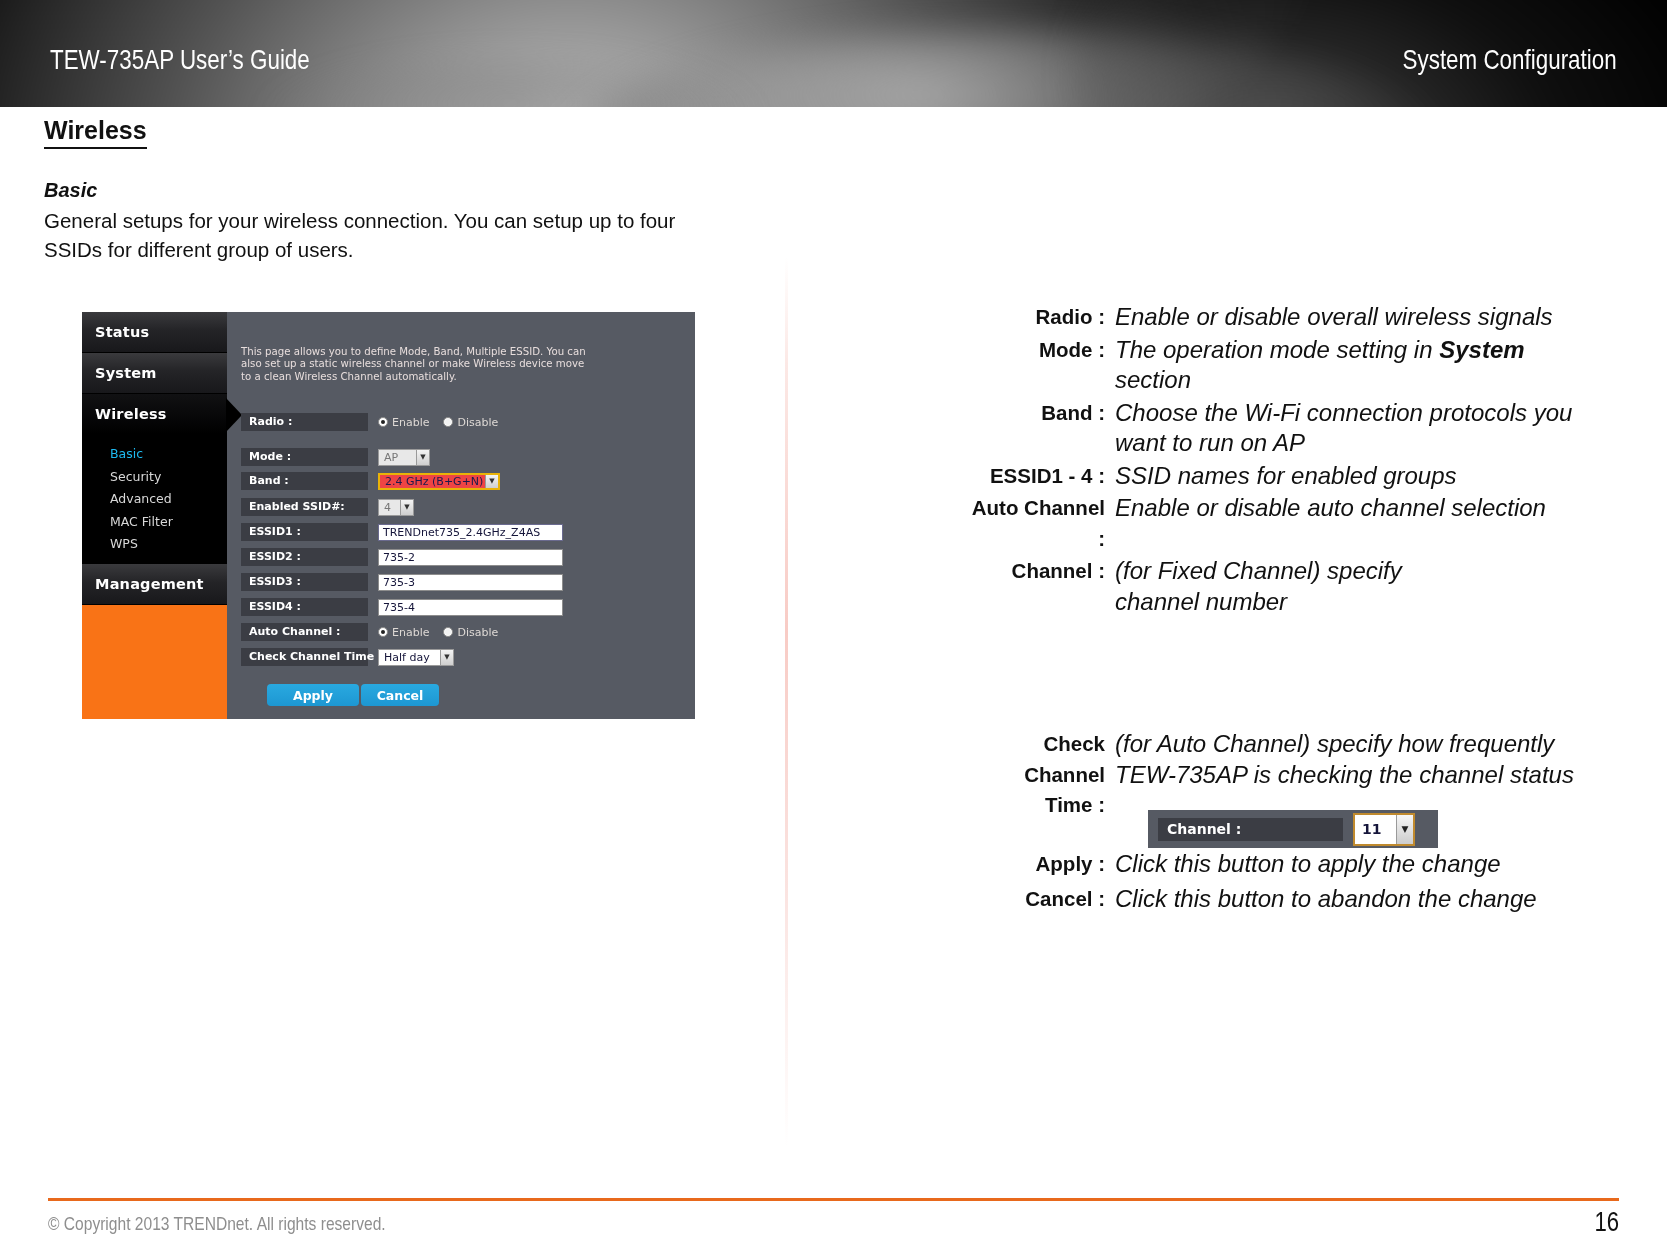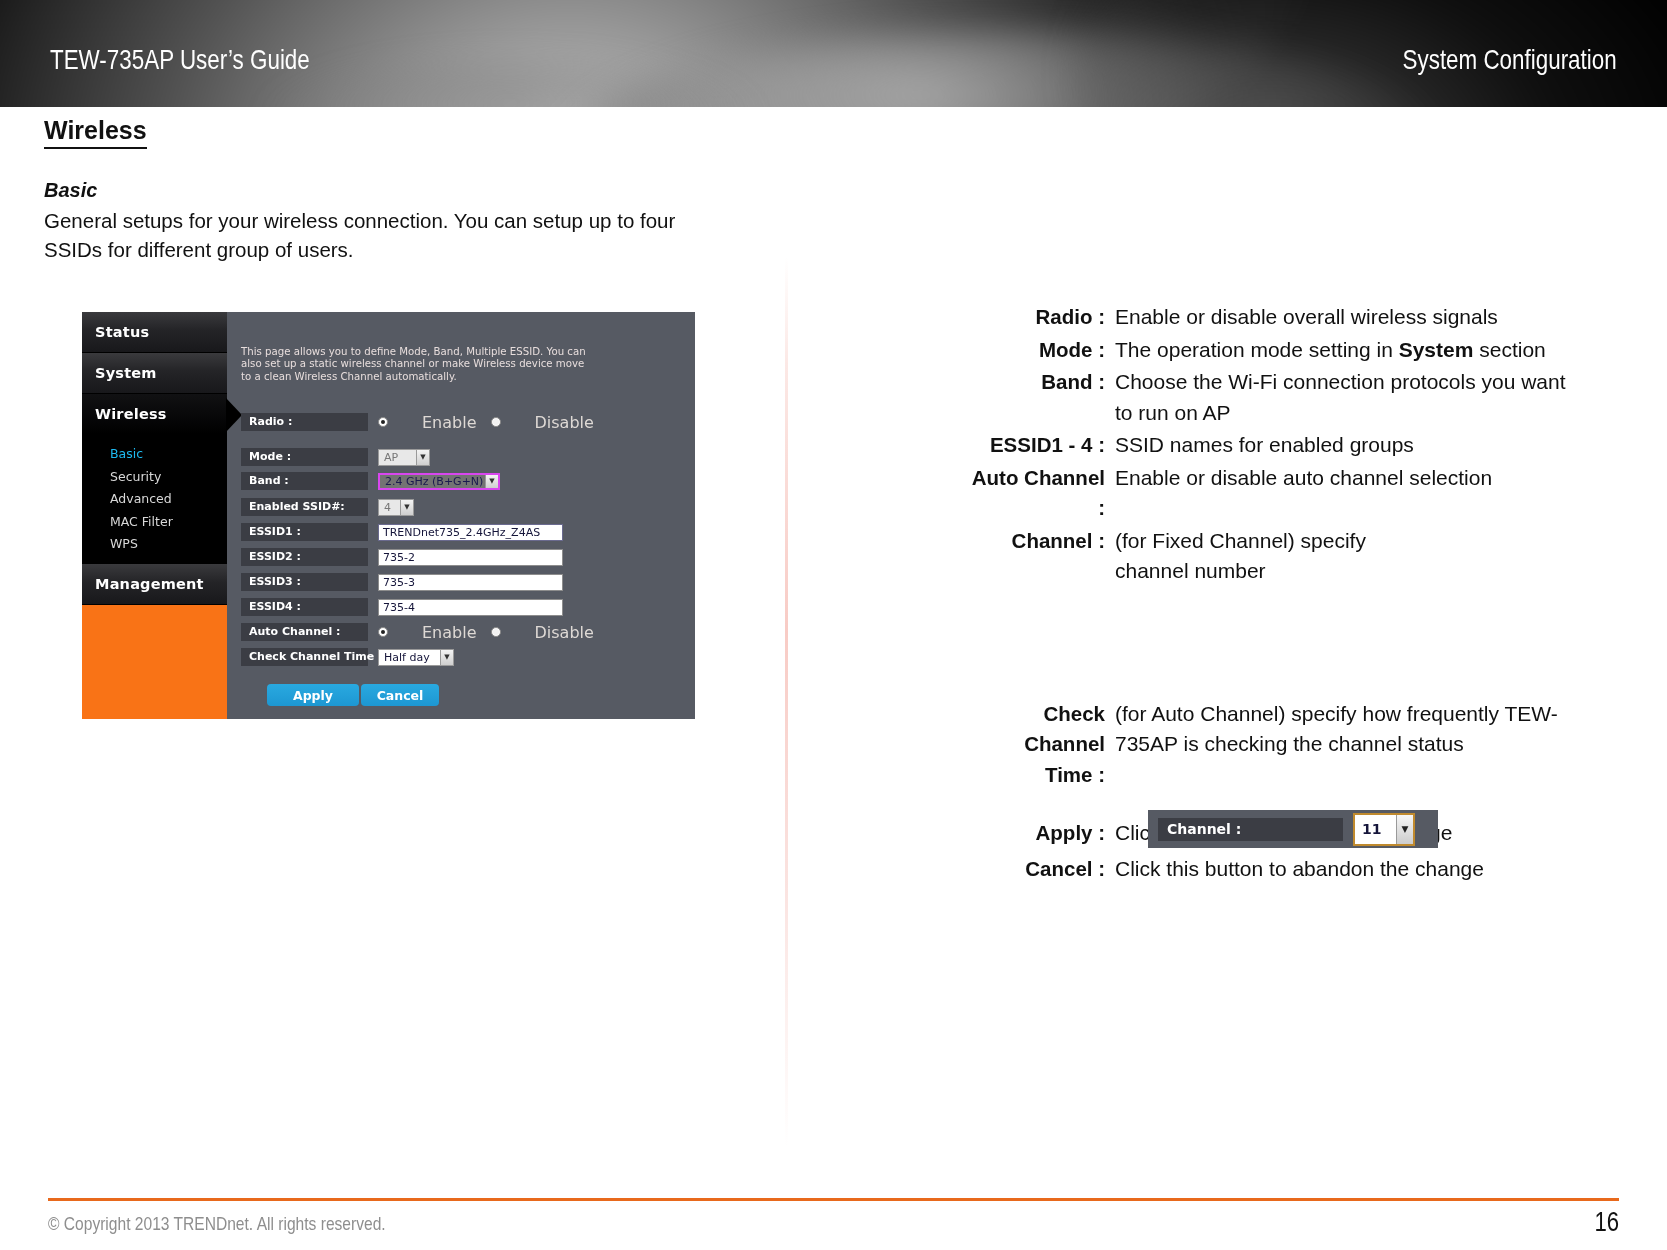--- a/index.html
+++ b/index.html
@@ -141,38 +141,38 @@
     height: 18px;
   }
   .ru-label {
     width: 127px; height: 18px; line-height: 18px;
     background: #3b3d44; color: #fff;
     font-size: 11px; font-weight: bold; padding-left: 8px;
     white-space: nowrap;
   }
   .ru-value { margin-left: 10px; display: flex; align-items: center; }
   .radio-group { display: flex; align-items: center; gap: 0px; }
-  .radio-opt { display: flex; align-items: center; color: #ded9d5; font-size: 16px; margin-right: 14px; gap: 30px; }
+  .radio-opt { display: flex; align-items: center; color: #ded9d5; font-size: 11px; margin-right: 14px; }
   .radio-dot {
     width: 10px; height: 10px; border-radius: 50%;
     background: #fff; border: 1px solid #888; margin-right: 4px;
     display: inline-block; position: relative;
   }
   .radio-dot.sel:after {
     content: ""; position: absolute; left: 2px; top: 2px;
     width: 4px; height: 4px; border-radius: 50%; background: #222;
   }
   .radio-dot.filled { background: #f2f2f2; box-shadow: inset 0 0 0 1px #fff; }
 
   .sel-box {
     height: 17px; background: #e8e8e8; border: 1px solid #9a9a9a;
     display: flex; align-items: center; font-size: 11px; color: #555;
     padding-left: 5px; color: #777;
   }
-  .sel-box.highlight { border: 2px solid #d946ef; background: #737373; color: #1a1a4e; }
+  .sel-box.highlight { border: 2px solid #eab308; background: #ef4444; color: #1a1a4e; }
   .sel-arrow {
     width: 13px; height: 100%; background: linear-gradient(to bottom,#f4f4f4,#cfcfcf);
     border-left: 1px solid #9a9a9a; margin-left: auto;
     display: flex; align-items: center; justify-content: center;
     font-size: 7px; color: #333;
   }
   .txt-box {
     height: 17px; width: 185px; background: #fff; border: 1px solid #8d8d8d;
     font-size: 11px; color: #15153a; padding-left: 4px; line-height: 16px;
     white-space: nowrap; overflow: hidden;
@@ -189,21 +189,21 @@
 
   
   #desc-list { position: absolute; left: 960px; top: 195px; width: 620px; }
   .desc-row { display: flex; margin-bottom: 2px; }
   .desc-term {
     width: 155px; text-align: right; flex: none;
     font-size: 20.5px; font-weight: bold; color: #111;
     line-height: 30.5px; padding-right: 10px; white-space: pre-line;
   }
   .desc-def {
-    font-size: 21px; color: #111; line-height: 30.5px; flex: 1;
+    font-size: 24px; color: #111; line-height: 30.5px; flex: 1; font-style: italic;
   }
   .desc-def b { font-weight: bold; }
 
   
   #channel-inset {
     position: absolute; left: 1148px; top: 703px;
     width: 290px; height: 38px;
     background: #565a63;
     display: flex; align-items: center;
     font-family: "DejaVu Sans", sans-serif;

